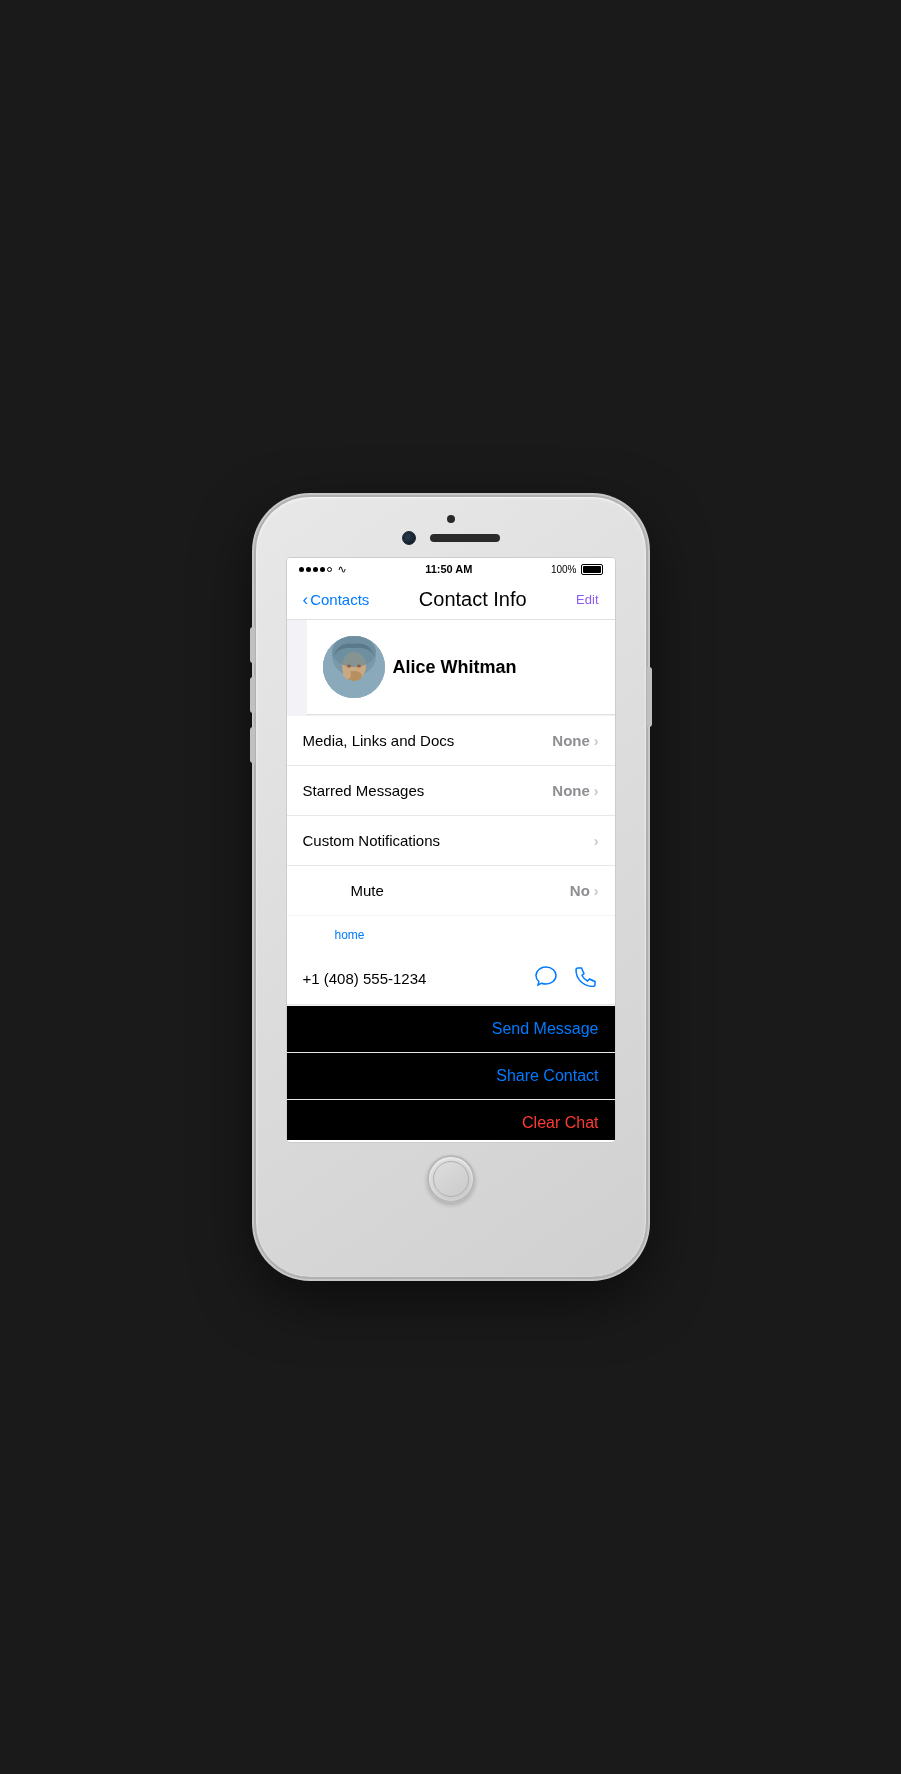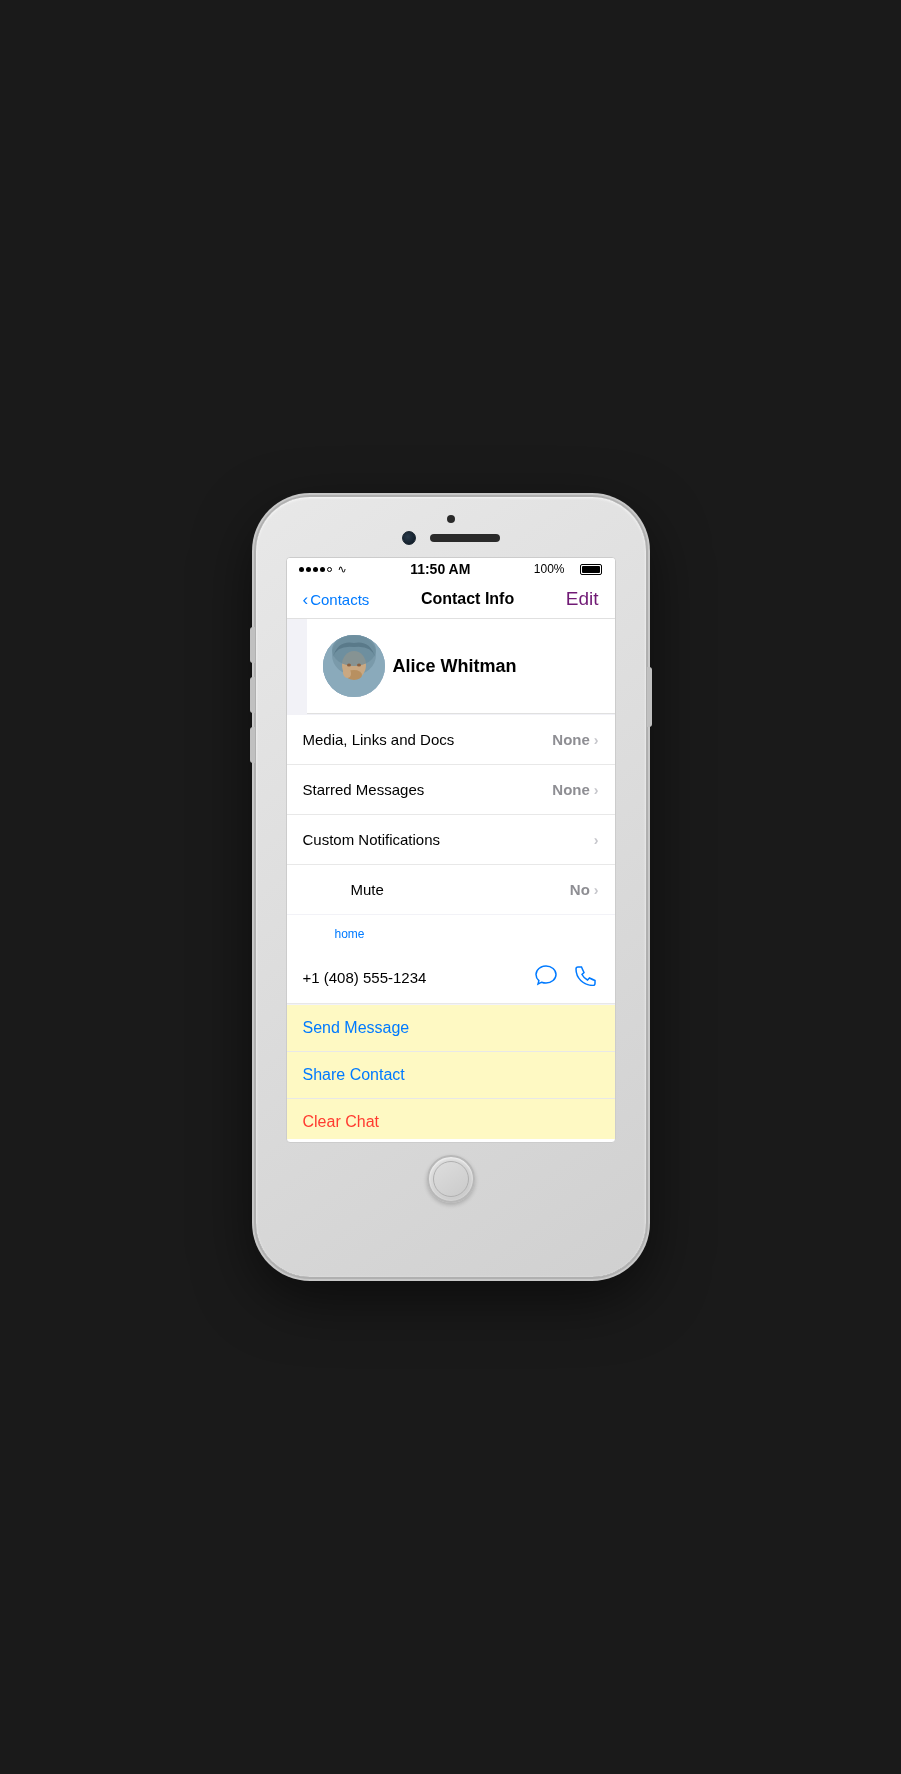--- a/index.html
+++ b/index.html
@@ -136,30 +136,30 @@
       background: transparent;
       border: 1px solid #000;
     }
 
     .wifi-icon {
       margin-left: 3px;
       font-size: 11px;
     }
 
     .status-center {
-      font-size: 14px;
+      font-size: 11px;
       font-weight: 600;
       color: #000;
     }
 
     .status-right {
       display: flex;
       align-items: center;
-      gap: 16px;
-      font-size: 12px;
+      gap: 4px;
+      font-size: 10px;
       font-weight: 500;
     }
 
     .battery-container {
       display: flex;
       align-items: center;
       border: 1.5px solid #000;
       border-radius: 2px;
       padding: 1px;
       position: relative;
@@ -193,28 +193,28 @@
     }
 
     .nav-back-chevron {
       font-size: 17px;
       color: #007aff;
       font-weight: 300;
       line-height: 1;
     }
 
     .nav-title {
-      font-size: 16px;
-      font-weight: 700;
+      font-size: 20px;
+      font-weight: 400;
       color: #000;
     }
 
     .nav-edit {
-      color: #701a75;
-      font-size: 19px;
+      color: #8b5cf6;
+      font-size: 13px;
     }
 
     
     .content {
       overflow-y: auto;
       height: calc(586px - 22px - 44px);
       background: #f2f2f7;
     }
 
     
@@ -327,22 +327,23 @@
       gap: 16px;
     }
 
     .phone-action-btn {
       color: #007aff;
       font-size: 20px;
     }
 
     
     .action-section {
-      background: #fef9c3;
+      background: #000000;
       margin-top: 1px;
+      text-align: right;
     }
 
     .action-item {
       padding: 14px 16px;
       border-bottom: 1px solid #e8e8e8;
       font-size: 16px;
     }
 
     .action-item-blue {
       color: #007aff;

